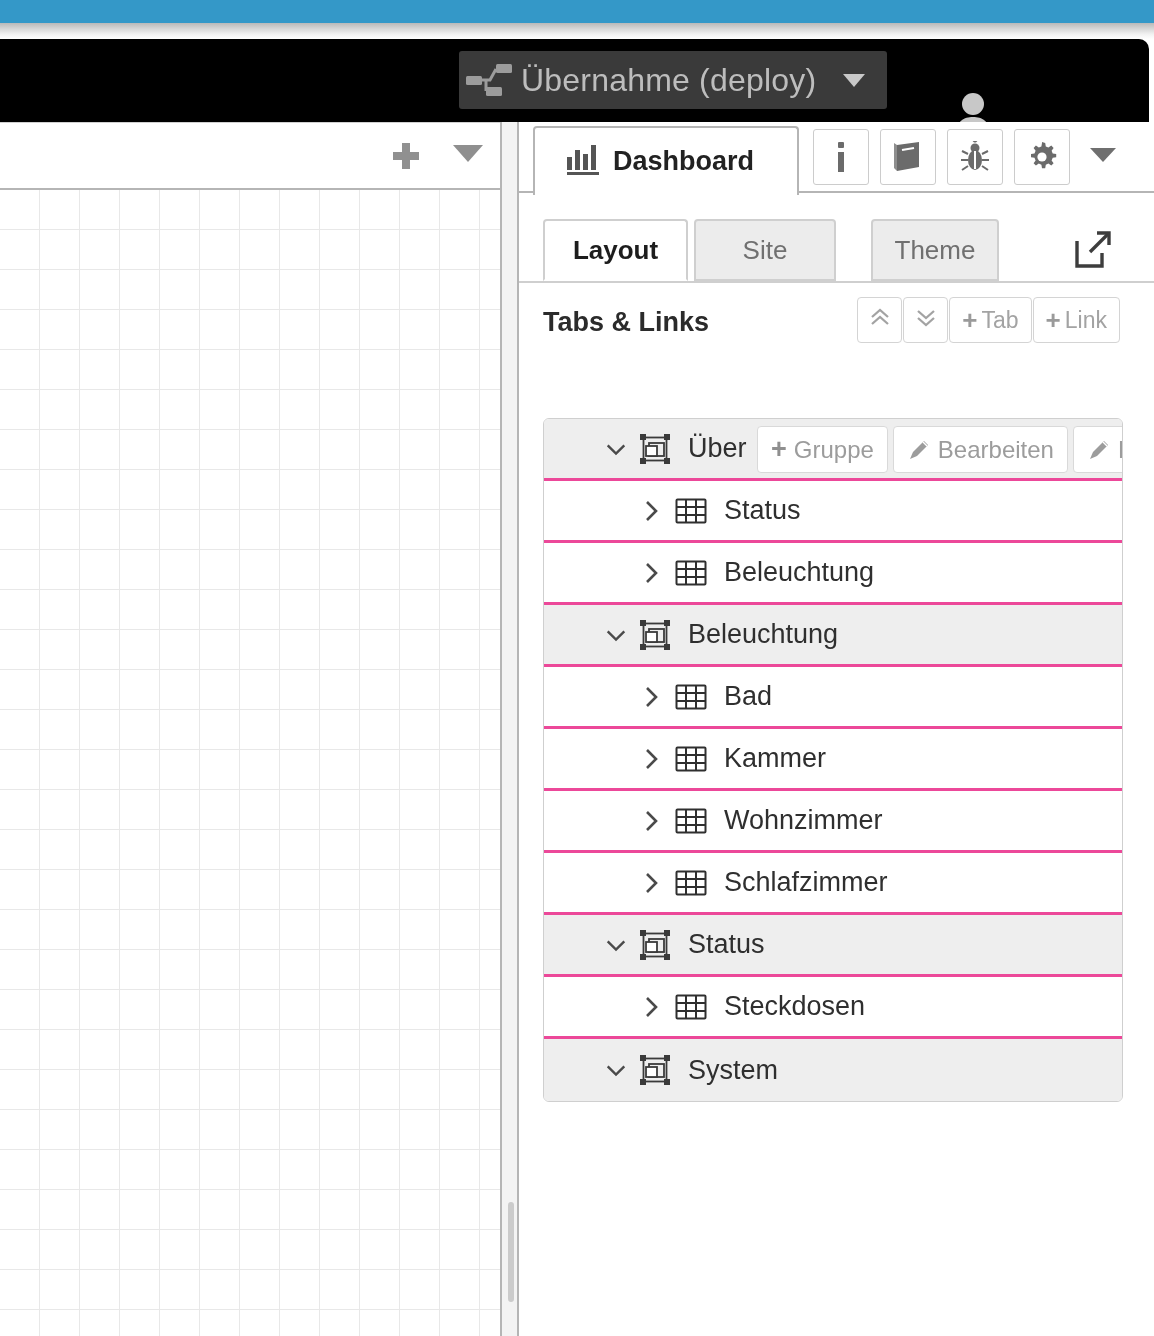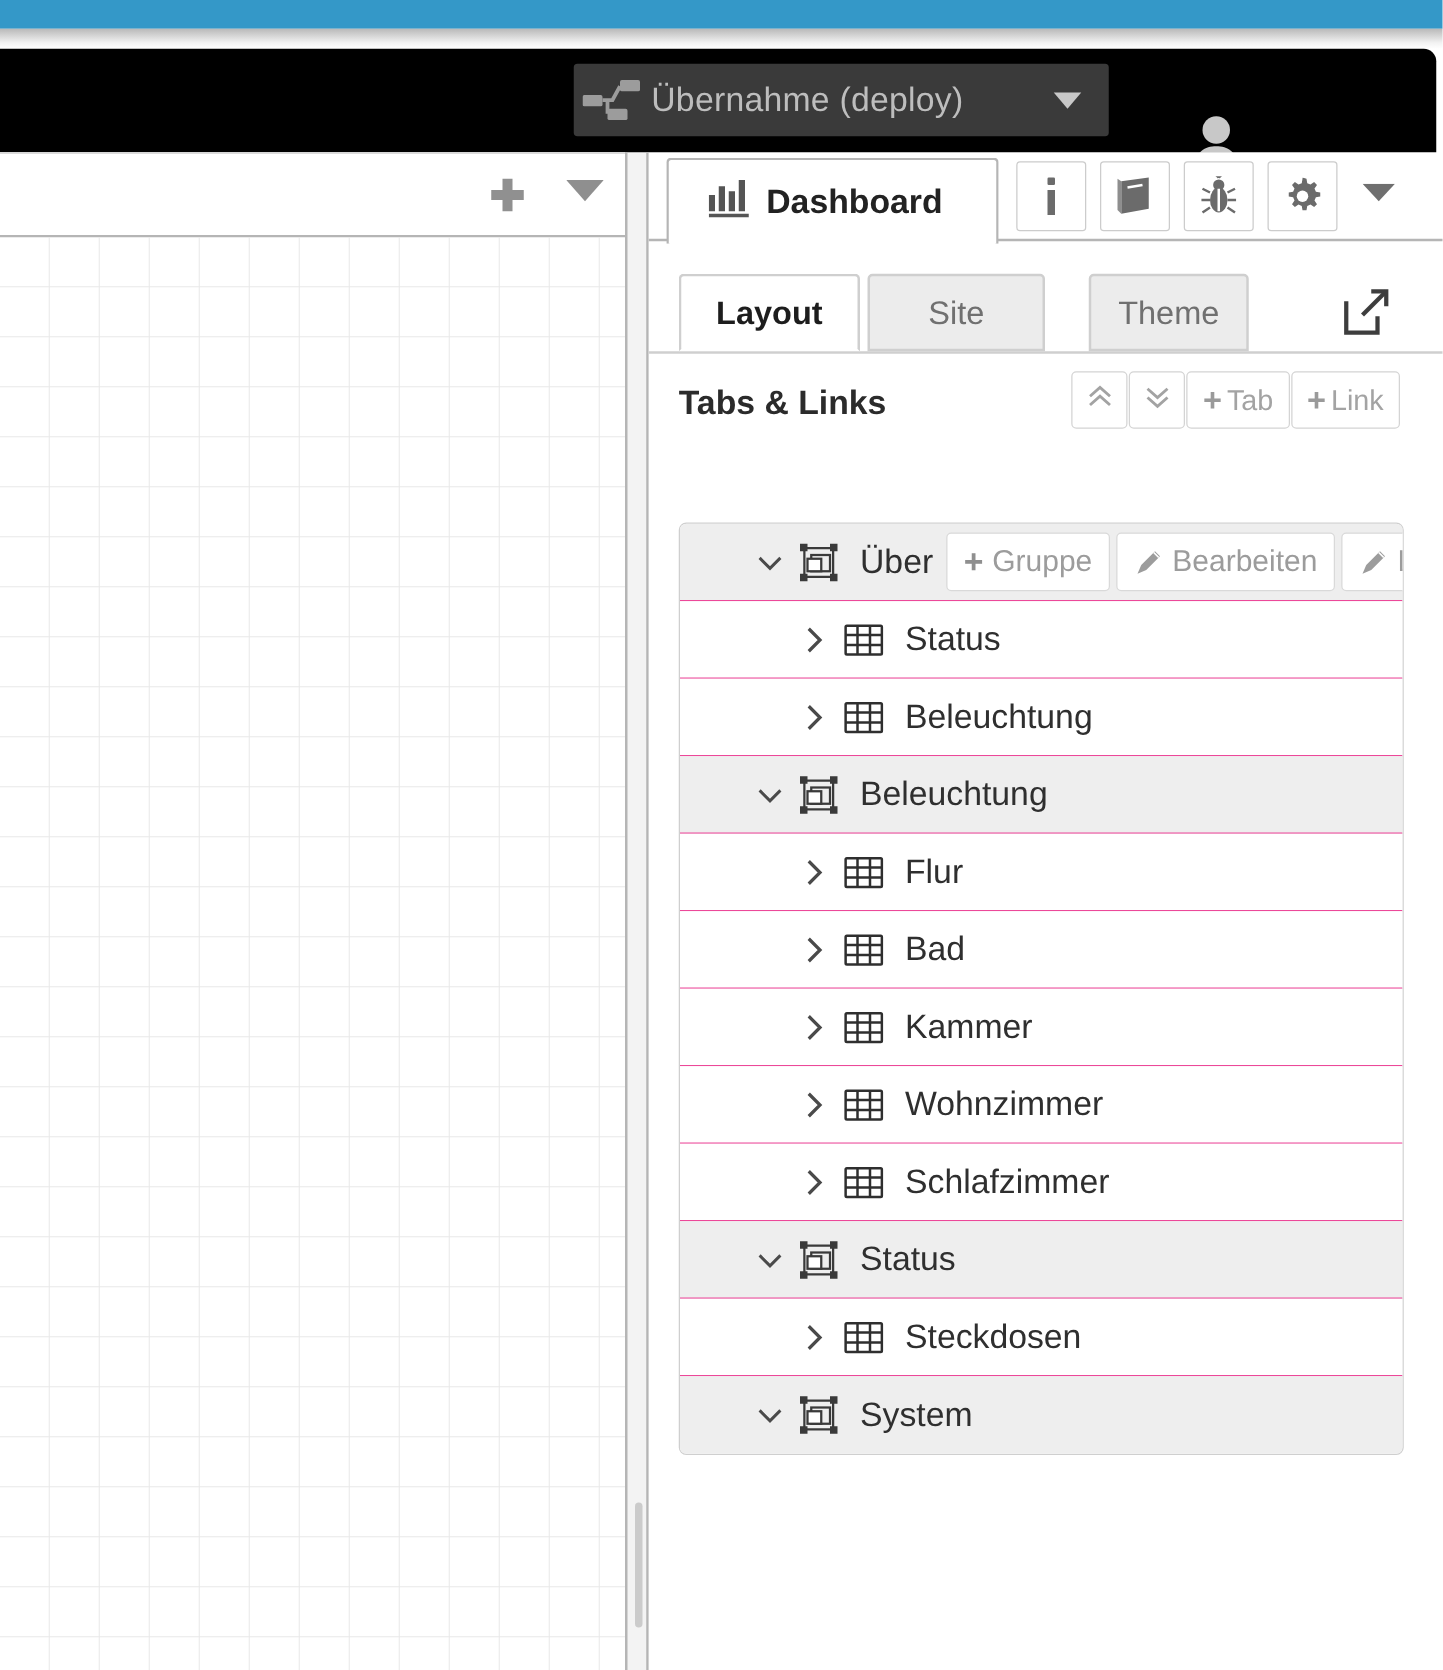--- a/index.html
+++ b/index.html
@@ -20,21 +20,21 @@
     position: absolute; top: 39px; left: 0; width: 1149px; height: 83px;
     background: #000000; border-top-right-radius: 10px;
   }
   #deploy-button {
     position: absolute; left: 459px; top: 12px; width: 428px; height: 58px;
     background: #3a3a3a; border-radius: 3px;
     display: flex; align-items: center; cursor: pointer;
   }
   #deploy-button .deploy-icon { width: 62px; display: flex; align-items: center; justify-content: center; }
   #deploy-button .deploy-label {
-    flex: 1; color: #bdbdbd; font-size: 27px; letter-spacing: .2px;
+    flex: 1; color: #bdbdbd; font-size: 32px; letter-spacing: .2px;
   }
   #deploy-button .deploy-caret { width: 66px; display: flex; align-items: center; justify-content: center; }
   .caret-down { width: 0; height: 0; border-left: 11px solid transparent; border-right: 11px solid transparent;
                 border-top: 13px solid #c8c8c8; }
   #user-button { position: absolute; left: 944px; top: 52px; width: 58px; height: 44px; cursor: pointer; }
   #menu-button { position: absolute; left: 1061px; top: 52px; width: 58px; height: 44px; cursor: pointer; }
   .burger-line { width: 54px; height: 9px; background: #c8c8c8; border-radius: 2px; margin-bottom: 8px; }
 
   
   #editor-pane { position: absolute; top: 122px; left: 0; width: 500px; height: 1214px; background: #ffffff; }
@@ -109,21 +109,21 @@
   }
   .tl-btn.square { width: 45px; padding: 0; }
   .tl-plus { font-size: 26px; font-weight: bold; color: #9a9a9a; }
 
   
   #tree-container {
     position: absolute; left: 24px; top: 296px; width: 580px;
     border: 1px solid #cfcfcf; border-radius: 6px; background: #ffffff; overflow: hidden;
   }
   .tree-row { position: relative; display: flex; align-items: center; height: 62px;
-              border-bottom: 1px solid #ec4899; cursor: pointer; }
+              border-bottom: 3px solid #ec4899; cursor: pointer; }
   .tree-row:last-child { border-bottom: none; }
   .tree-row.tab-row { background: #eeeeee; padding-left: 60px; }
   .tree-row.group-row { background: #ffffff; padding-left: 96px; }
   .tree-row .row-label { font-size: 27px; color: #2f2f2f; margin-left: 16px; white-space: nowrap; }
   .chev { width: 24px; display: flex; align-items: center; justify-content: center; }
   .row-icon { width: 34px; display: flex; align-items: center; justify-content: center; margin-left: 10px; }
   #row-actions { position: absolute; left: 213px; top: 7px; display: flex; gap: 5px; }
   .row-action-btn {
     height: 47px; border: 1px solid #d9d9d9; border-radius: 4px; background: #ffffff;
     color: #9c9c9c; font-size: 24px; display: flex; align-items: center; gap: 7px;
@@ -390,34 +390,20 @@
           <svg width="20" height="26" viewBox="0 0 20 26">
             <path d="M5 4 L14 13 L5 22" stroke="#4a4a4a" stroke-width="2.6" fill="none"></path>
           </svg>
         </span>
         <span class="row-icon">
           <svg width="32" height="28" viewBox="0 0 32 28">
             <rect x="1.5" y="2.5" width="29" height="23" stroke="#2f2f2f" stroke-width="2" fill="none" rx="1"></rect>
             <path d="M1.5 10 H30.5 M1.5 18 H30.5 M11 2.5 V25.5 M21 2.5 V25.5" stroke="#2f2f2f" stroke-width="2"></path>
           </svg>
         </span>
-        <span class="row-label">Flur</span>
-      </div>
-      <div class="tree-row group-row">
-        <span class="chev">
-          <svg width="20" height="26" viewBox="0 0 20 26">
-            <path d="M5 4 L14 13 L5 22" stroke="#4a4a4a" stroke-width="2.6" fill="none"></path>
-          </svg>
-        </span>
-        <span class="row-icon">
-          <svg width="32" height="28" viewBox="0 0 32 28">
-            <rect x="1.5" y="2.5" width="29" height="23" stroke="#2f2f2f" stroke-width="2" fill="none" rx="1"></rect>
-            <path d="M1.5 10 H30.5 M1.5 18 H30.5 M11 2.5 V25.5 M21 2.5 V25.5" stroke="#2f2f2f" stroke-width="2"></path>
-          </svg>
-        </span>
         <span class="row-label">Bad</span>
       </div>
       <div class="tree-row group-row">
         <span class="chev">
           <svg width="20" height="26" viewBox="0 0 20 26">
             <path d="M5 4 L14 13 L5 22" stroke="#4a4a4a" stroke-width="2.6" fill="none"></path>
           </svg>
         </span>
         <span class="row-icon">
           <svg width="32" height="28" viewBox="0 0 32 28">

